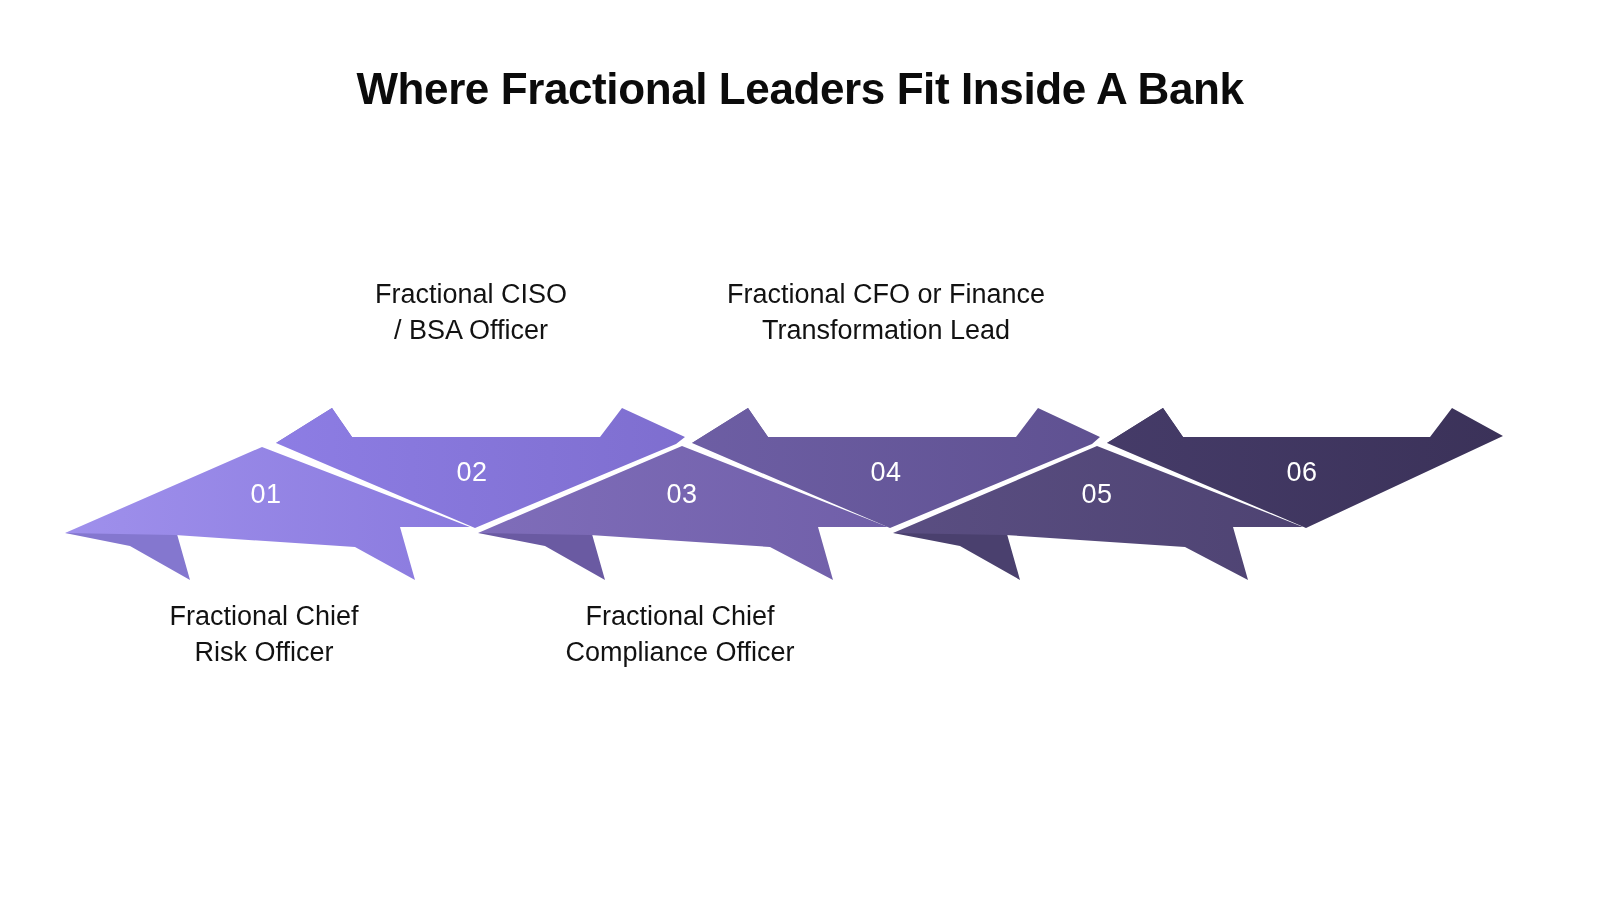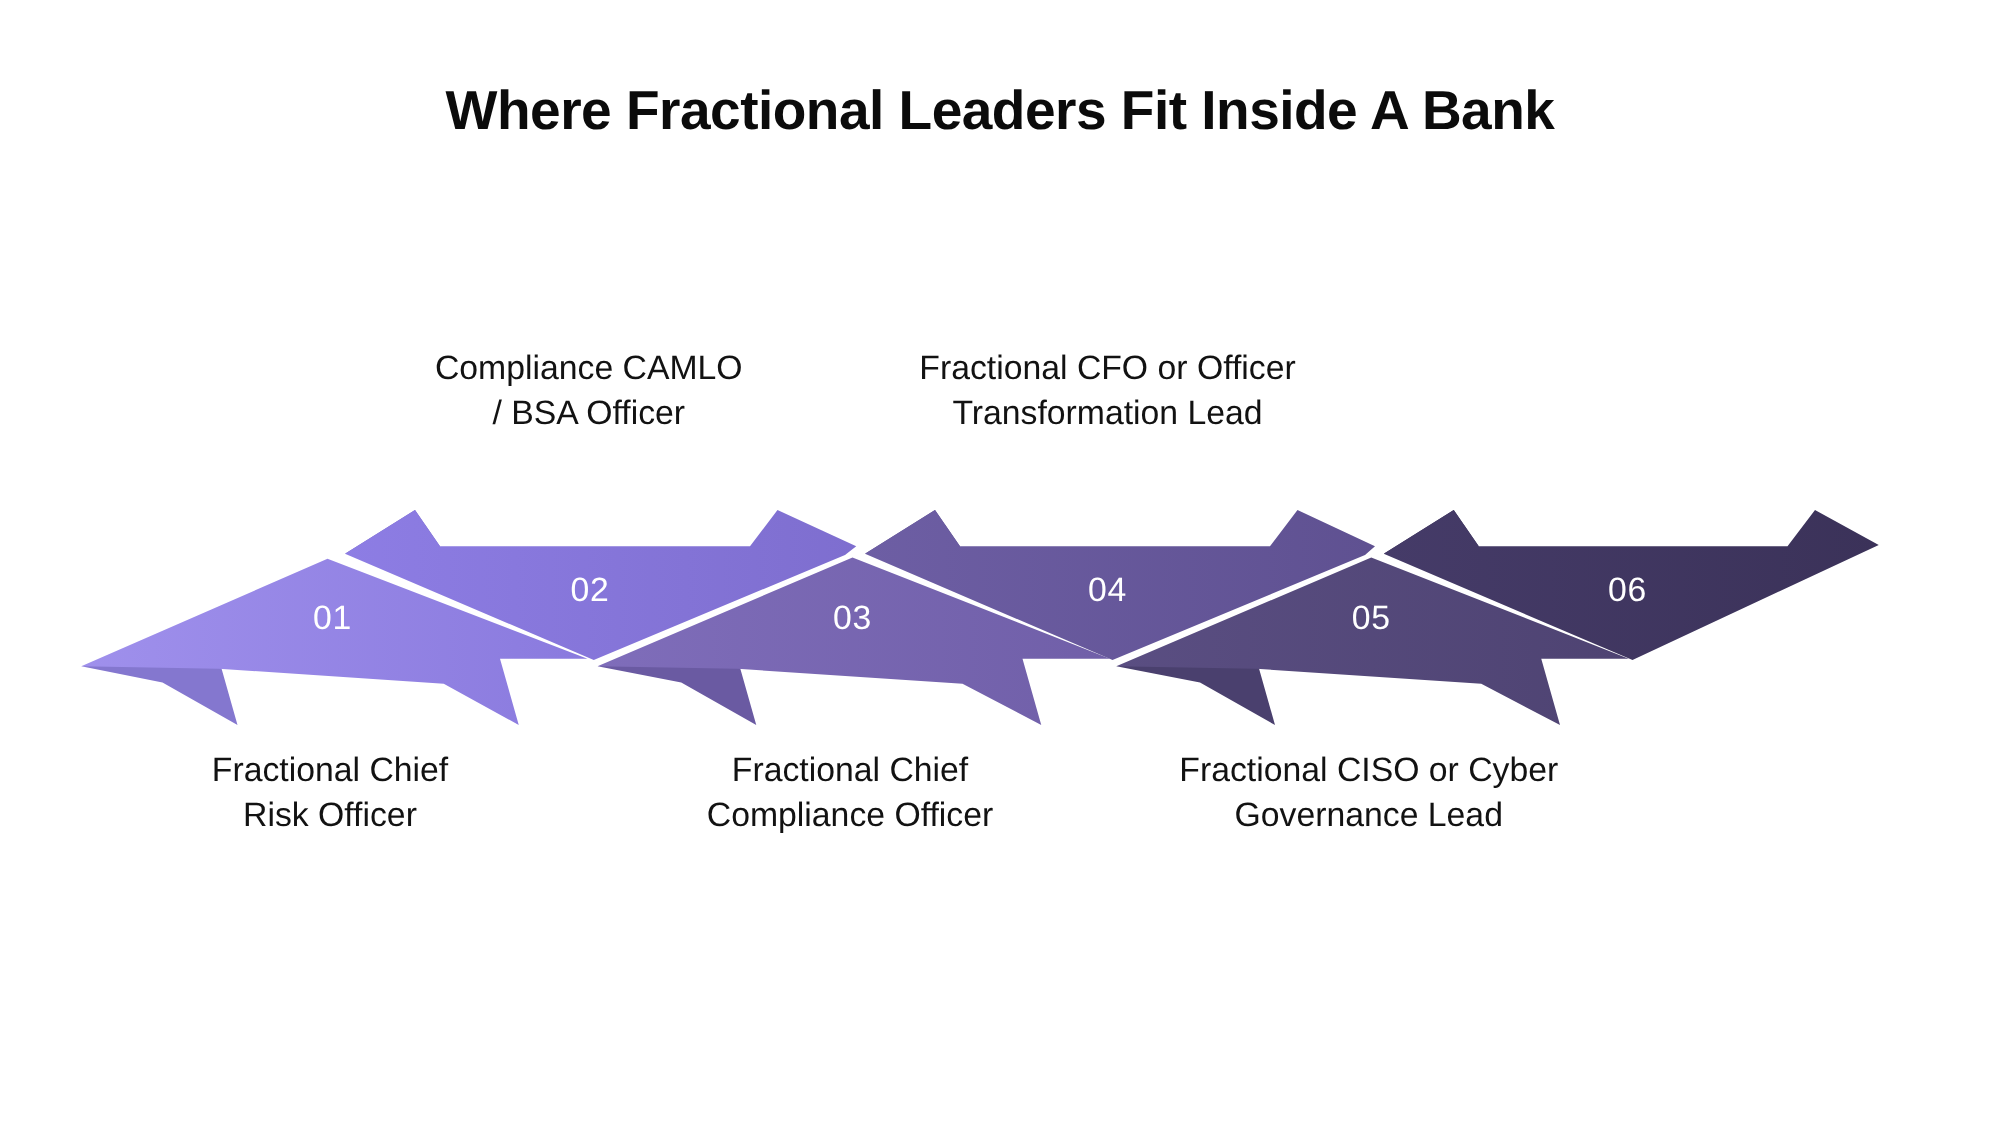--- a/index.html
+++ b/index.html
@@ -142,22 +142,20 @@
 
     <g>
       <polygon points="1107,443 1163,408 1183,437" fill="#382f55"></polygon>
       <polygon points="1107,443 1163,408 1183,437 1430,437 1452,408 1503,436 1306,528" fill="url(#g6)"></polygon>
       <text class="num" x="1302" y="472">06</text>
     </g>
   </svg>
 
   <div class="label label-bot lbl-1">Fractional Chief
 Risk Officer</div>
-  <div class="label label-top lbl-2">Compliance CAMLO
+  <div class="label label-top lbl-2">Fractional CISO
 / BSA Officer</div>
   <div class="label label-bot lbl-3">Fractional Chief
 Compliance Officer</div>
-  <div class="label label-top lbl-4">Fractional CFO or Officer
+  <div class="label label-top lbl-4">Fractional CFO or Finance
 Transformation Lead</div>
-  <div class="label label-bot lbl-5">Fractional CISO or Cyber
-Governance Lead</div>
 
 </div>
 
 </body></html>

